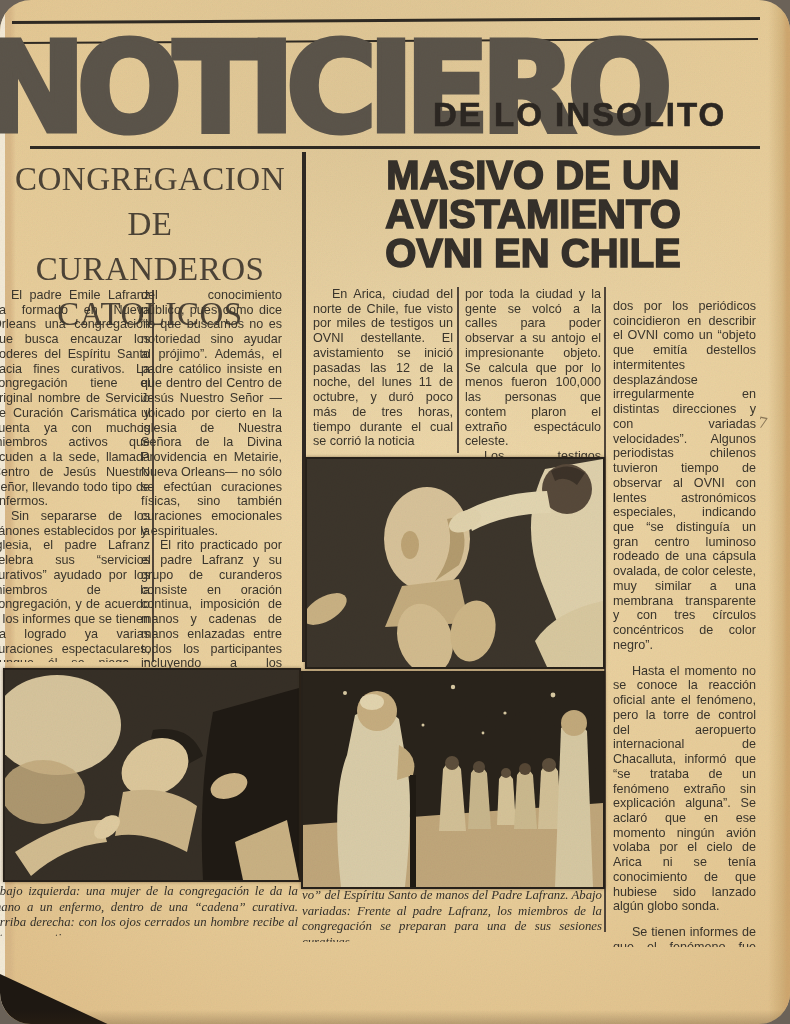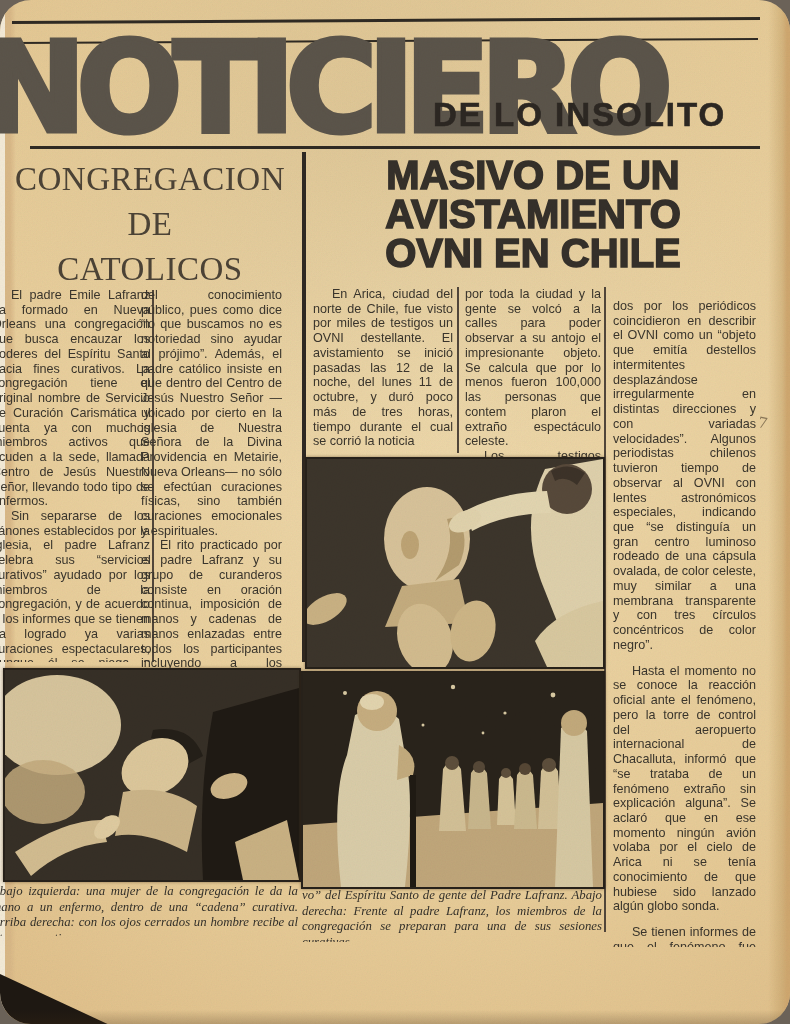--- a/index.html
+++ b/index.html
@@ -78,20 +78,21 @@
   <div class="masthead-sub">DE LO INSOLITO</div>
   <div class="hrule" style="left:30px;top:146px;width:730px;height:3px;"></div>
 
   <div class="vrule" style="left:152px;top:290px;height:372px;"></div>
   <div class="vrule thick" style="left:302px;top:152px;height:510px;"></div>
   <div class="vrule" style="left:457px;top:287px;height:166px;"></div>
   <div class="vrule" style="left:604px;top:287px;height:645px;"></div>
 
   <div class="serif-head">
     <div>CONGREGACION DE</div>
+    <div>CURANDEROS</div>
     <div>CATOLICOS</div>
   </div>
 
   <div class="body-col clip-left" style="left:0;top:288px;width:150px;height:374px;">
     <div class="inner">
       <p class="first">El padre Emile Lafranz ha formado en Nueva Orleans una congregación que busca encauzar los poderes del Espíritu Santo hacia fines curativos. La congregación tiene el original nombre de Servicio de Curación Carismática y cuenta ya con muchos miembros activos que acuden a la sede, llamada Centro de Jesús Nuestro Señor, llevando todo tipo de enfermos.</p>
       <p>Sin separarse de los cánones establecidos por la Iglesia, el padre Lafranz celebra sus “servicios curativos” ayudado por los miembros de la congregación, y de acuerdo a los informes que se tienen ha logrado ya varias curaciones espectaculares, aunque él se niega a hacerlas</p>
     </div>
   </div>
 
@@ -190,21 +191,21 @@
       <ellipse cx="69" cy="29" rx="12" ry="8" fill="#e2d4ae"></ellipse>
       <path d="M96 72 Q116 82 110 102 L94 107 Z" fill="#c3ab7d"></path>
       <rect x="107" y="102" width="6" height="112" fill="#1f1a13"></rect>
     </svg>
   </div>
 
   <div class="caption clip-left" style="left:0;top:884px;width:298px;height:52px;">
     <div class="inner">Abajo izquierda: una mujer de la congregación le da la mano a un enfermo, dentro de una “cadena” curativa. Arriba derecha: con los ojos cerrados un hombre recibe al “toque curati-</div>
   </div>
   <div class="caption" style="left:302px;top:888px;width:300px;height:54px;">
-    <span>vo” del Espíritu Santo de gente del Padre Lafranz. Abajo derecha: Frente al padre Lafranz, los miembros de la congregación se preparan para una de sus sesiones curativas.</span>
+    <span>vo” del Espíritu Santo de manos del Padre Lafranz. Abajo variadas: Frente al padre Lafranz, los miembros de la congregación se preparan para una de sus sesiones curativas.</span>
   </div>
 
   <div class="ink-mark">7</div>
 
   <svg class="noise">
     <filter id="grain">
         <feTurbulence type="fractalNoise" baseFrequency="0.8" numOctaves="2" stitchTiles="stitch"></feTurbulence>
       </filter>
     <rect width="790" height="1024" filter="url(#grain)"></rect>
   </svg>

